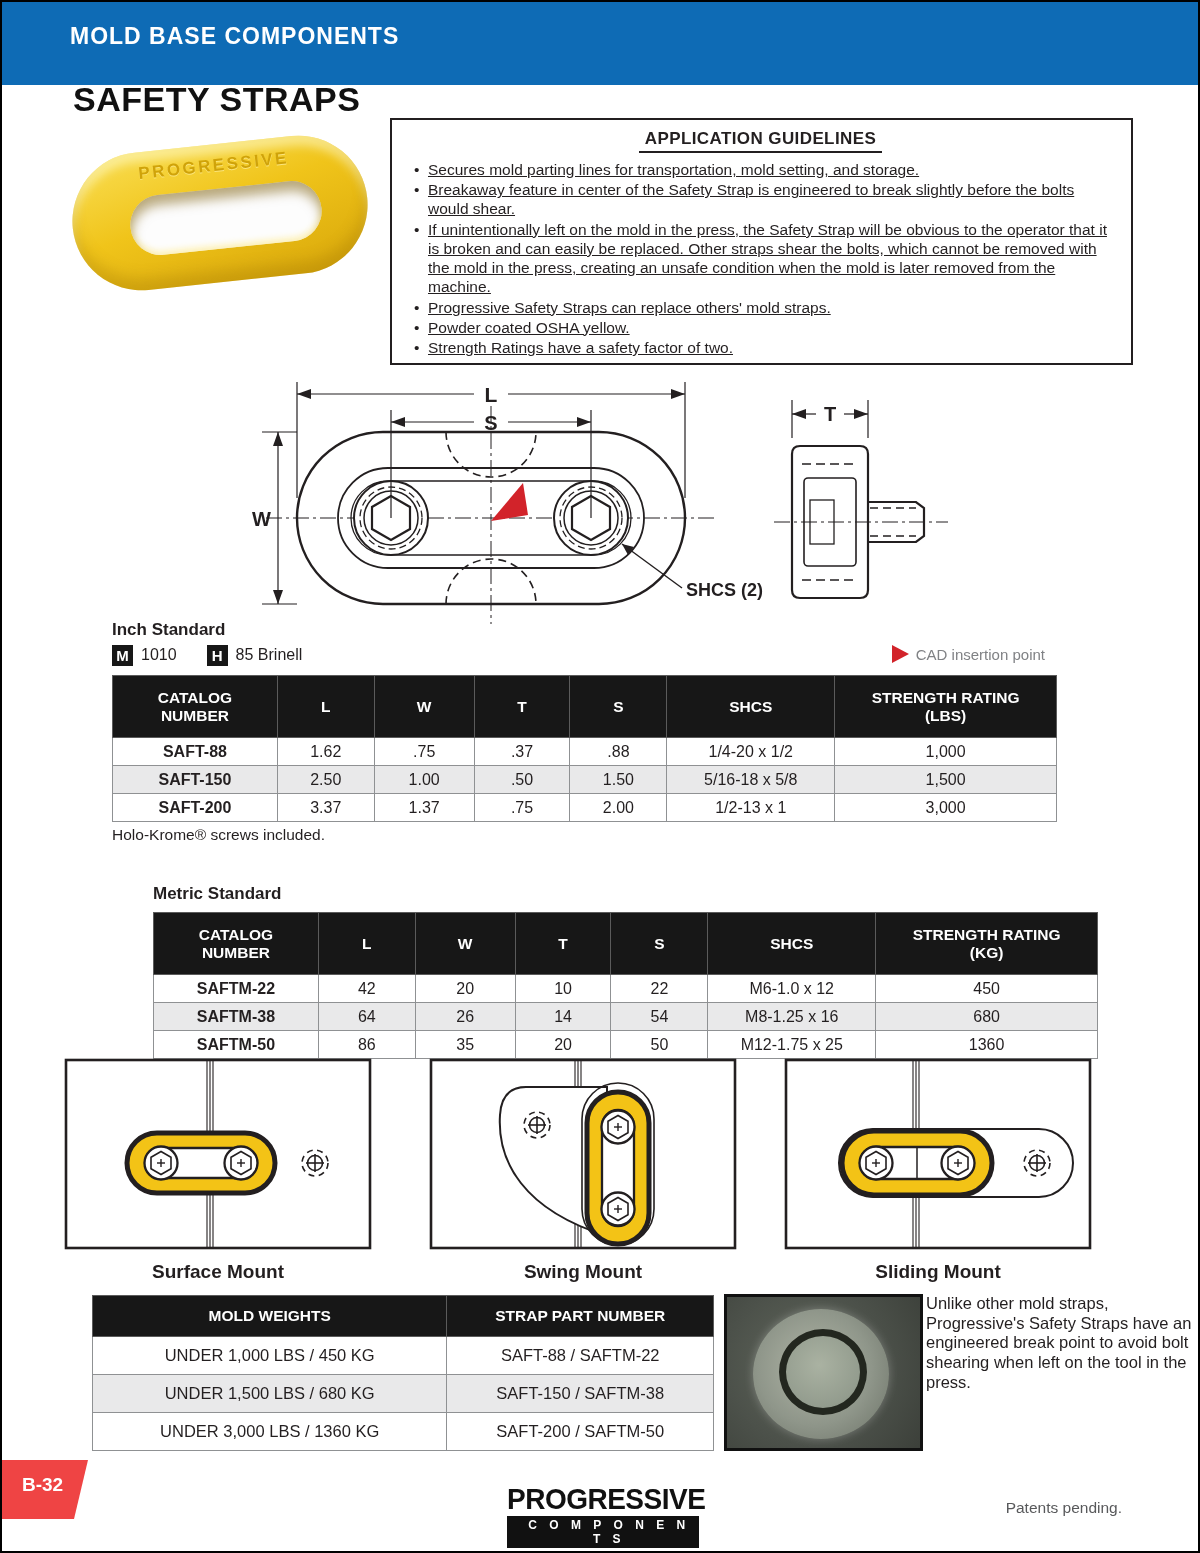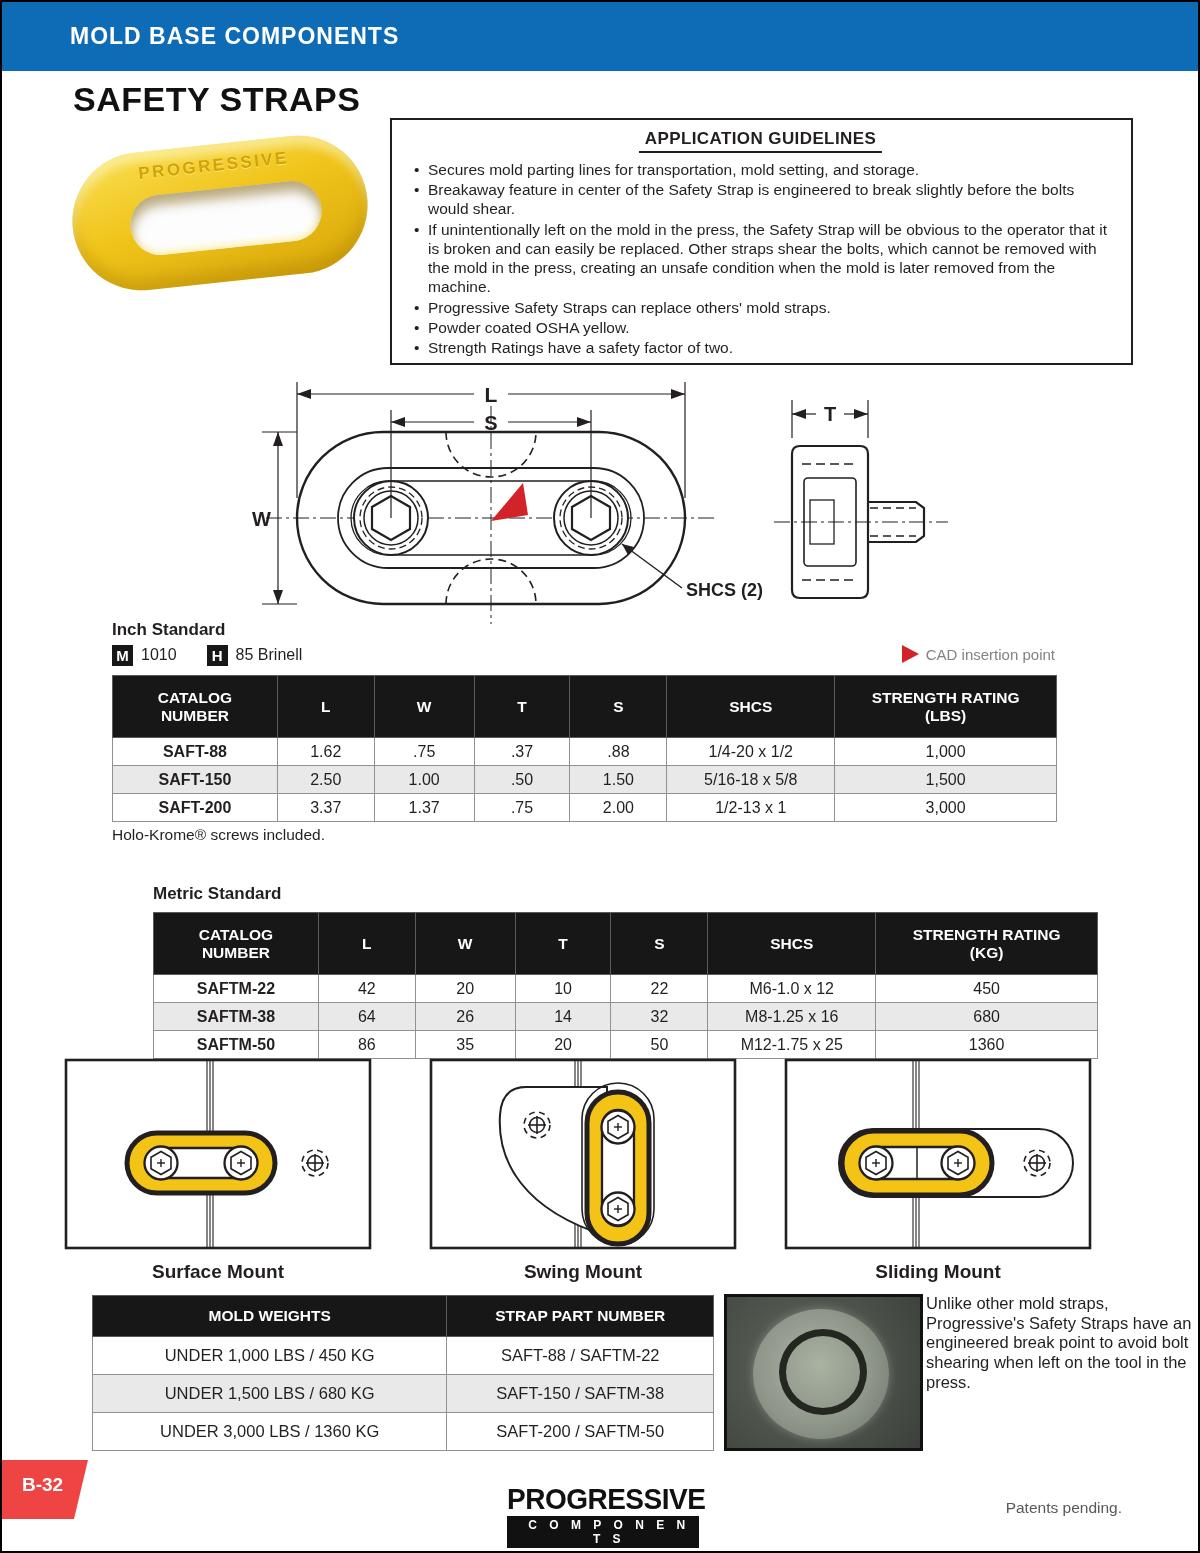--- a/index.html
+++ b/index.html
@@ -1,26 +1,26 @@
 <!DOCTYPE html>
 <html><head>
 <meta charset="utf-8">
 <style>
   * { margin:0; padding:0; box-sizing:border-box; }
   body { background:#fff; font-family:"Liberation Sans", sans-serif; color:#231f20; }
   .page { position:relative; width:1200px; height:1553px; background:#fff; border:2px solid #000; overflow:hidden; }
 
   
-  .topbar { position:absolute; top:0; left:0; right:0; height:69px; background:#0e6bb5; }
+  .topbar { position:absolute; top:0; left:0; right:0; height:83px; background:#0e6bb5; }
   .topbar .bartext { padding-left:68px; line-height:69px; color:#fff; font-size:23px; font-weight:700; letter-spacing:1px; }
 
   .pagetitle { position:absolute; left:71px; top:78px; font-size:34px; font-weight:800; letter-spacing:0.5px; color:#111; }
 
   
-  .guidelines { position:absolute; left:388px; top:116px; width:743px; height:247px; border:2px solid #231f20; padding:9px 14px 0 12px; }
+  .guidelines { position:absolute; left:388px; top:116px; width:743px; height:247px; border:2px solid #231f20; padding:9px 14px 0 12px;text-decoration:underline; }
   .guidelines .gtitle-wrap { text-align:center; }
   .guidelines .gtitle { display:inline-block; font-size:17px; font-weight:700; letter-spacing:0.4px; border-bottom:2px solid #231f20; padding:0 6px 2px 6px; }
   .guidelines ul { margin:7px 0 0 0; padding-left:24px; list-style:none; }
   .guidelines li { position:relative; font-size:15.5px; line-height:1.24; margin-bottom:1px; }
   .guidelines li::before { content:"•"; position:absolute; left:-14px; top:0; }
 
   
   .hero { position:absolute; left:58px; top:128px; width:324px; height:176px; }
   .hero .outer { position:absolute; left:12px; top:14px; width:296px; height:138px; border-radius:75px;
       background:linear-gradient(165deg,#fadf55 0%,#f0c41a 45%,#d8a70a 100%);
@@ -34,21 +34,21 @@
   .diagram { position:absolute; left:250px; top:372px; width:700px; height:252px; }
   .diagram svg text { font-family:"Liberation Sans", sans-serif; font-weight:700; fill:#231f20; }
 
   
   .section { position:absolute; left:110px; width:945px; }
   .sec-title { font-size:17px; font-weight:700; }
   .badges { display:flex; align-items:center; gap:8px; height:24px; margin-top:3px; font-size:16px; }
   .badge-sq { display:inline-block; width:21px; height:21px; background:#171717; color:#fff; font-weight:700;
       text-align:center; line-height:21px; font-size:15px; }
   .badge-gap { width:14px; }
-  .cadnote { position:absolute; right:2px; top:25px; display:flex; align-items:flex-end; gap:7px; font-size:15px; color:#808285; }
+  .cadnote { position:absolute; right:12px; top:25px; display:flex; align-items:flex-end; gap:7px; font-size:15px; color:#808285; }
   .cad-tri { width:0; height:0; border-top:9px solid transparent; border-bottom:9px solid transparent; border-left:17px solid #d2232a; }
 
   table.spec { border-collapse:collapse; width:945px; margin-top:8px; }
   table.spec th { background:#171717; color:#fff; font-size:15.5px; font-weight:700; height:62px;
       border:1px solid #5b5b5b; white-space:pre-line; text-align:center; vertical-align:middle; }
   table.spec td { height:28px; text-align:center; font-size:16px; border:1px solid #8f9193; vertical-align:middle;margin-top:40px; }
   table.spec td.cat { font-weight:700; }
   table.spec tr.alt td { background:#e9e9ea; }
   .footnote { text-align:left; font-size:15.5px; margin-top:4px; padding-right:2px; }
 
@@ -305,21 +305,21 @@
           <td>10</td>
           <td>22</td>
           <td>M6-1.0 x 12</td>
           <td>450</td>
         </tr>
         <tr class="alt">
           <td class="cat">SAFTM-38</td>
           <td>64</td>
           <td>26</td>
           <td>14</td>
-          <td>32</td>
+          <td>54</td>
           <td>M8-1.25 x 16</td>
           <td>680</td>
         </tr>
         <tr>
           <td class="cat">SAFTM-50</td>
           <td>86</td>
           <td>35</td>
           <td>20</td>
           <td>50</td>
           <td>M12-1.75 x 25</td>

